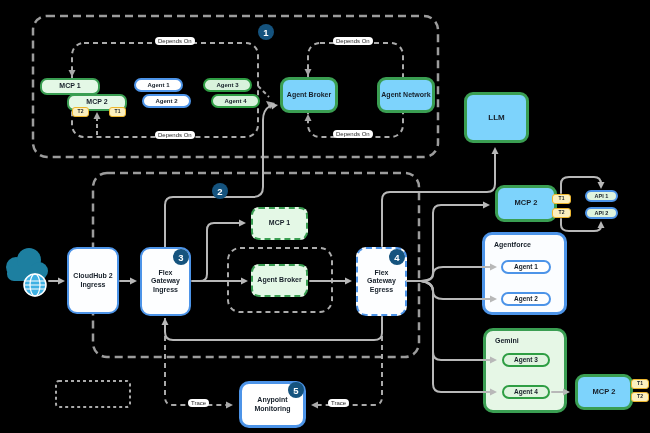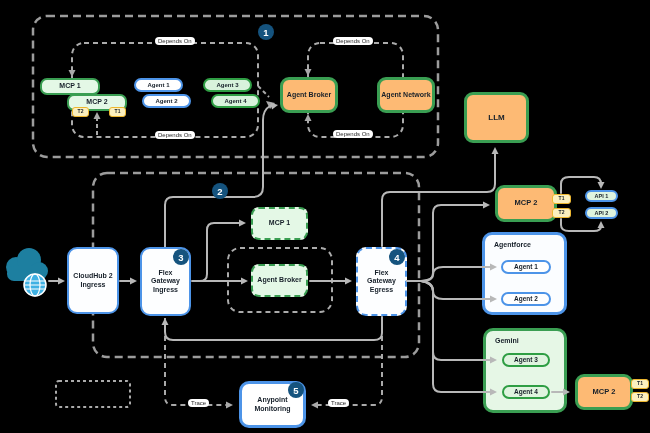--- a/index.html
+++ b/index.html
@@ -3,21 +3,21 @@
 <meta charset="utf-8">
 <style>
   html,body{margin:0;padding:0;background:#000;}
   #stage{position:relative;width:650px;height:433px;background:#000;overflow:hidden;
          font-family:"Liberation Sans",sans-serif;}
   #stage svg.layer{position:absolute;left:0;top:0;pointer-events:none;}
   .under{z-index:1;} .over{z-index:3;}
   .node{position:absolute;box-sizing:border-box;display:flex;align-items:center;justify-content:center;
         text-align:center;font-weight:bold;color:#17202a;z-index:2;line-height:1.15;}
   .green{border:2.5px solid #3A9E52;background:#E4F8E6;border-radius:7px;}
-  .green-big{border:3px solid #3A9E52;background:#fdba74;border-radius:9px;}
+  .green-big{border:3px solid #3A9E52;background:#7dd3fc;border-radius:9px;}
   .green-dash{border:2px dashed #3A9E52;background:#E4F8E6;border-radius:8px;}
   .pill-blue{border:2px solid #4D94E8;background:#FDFEFF;border-radius:8px;}
   .pill-green{border:2px solid #2F9E44;background:#D8F2DC;border-radius:8px;}
   .blue-box{border:2.5px solid #4D94E8;background:#FDFEFF;border-radius:10px;}
   .blue-dash{border:2.5px dashed #4D94E8;background:#FDFEFF;border-radius:10px;}
   .tag{border:1.5px solid #EDB62E;background:#FCF0BE;border-radius:3px;font-size:5px;z-index:3;}
   .api{border:2.5px solid #4D94E8;background:#DFF4DF;border-radius:7px;font-size:5.5px;}
   .badge{position:absolute;width:16px;height:16px;border-radius:50%;background:#15537E;color:#fff;
          font-size:9.5px;font-weight:bold;display:flex;align-items:center;justify-content:center;z-index:4;}
   .lbl{position:absolute;background:#fff;color:#2b2b2b;font-size:6px;border-radius:4px;

